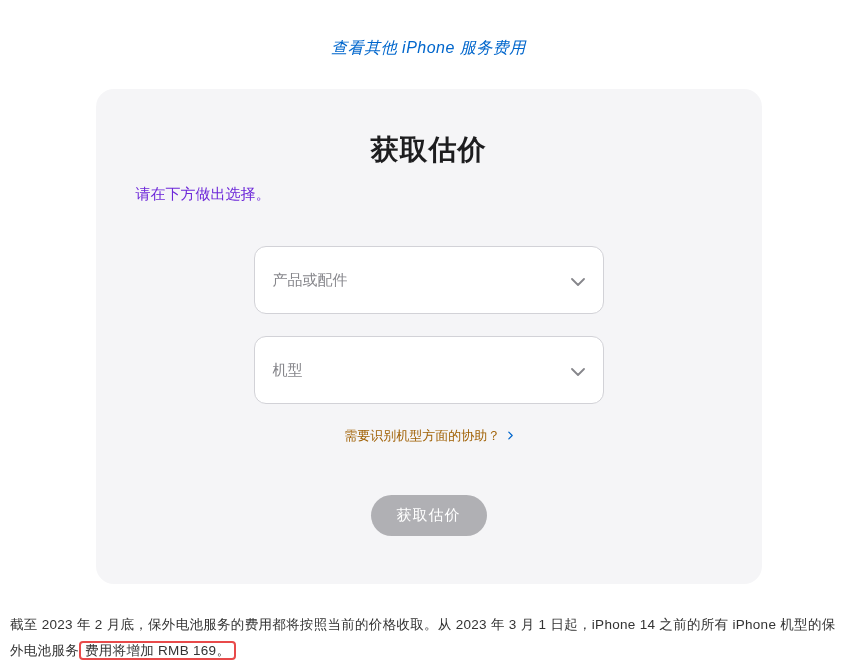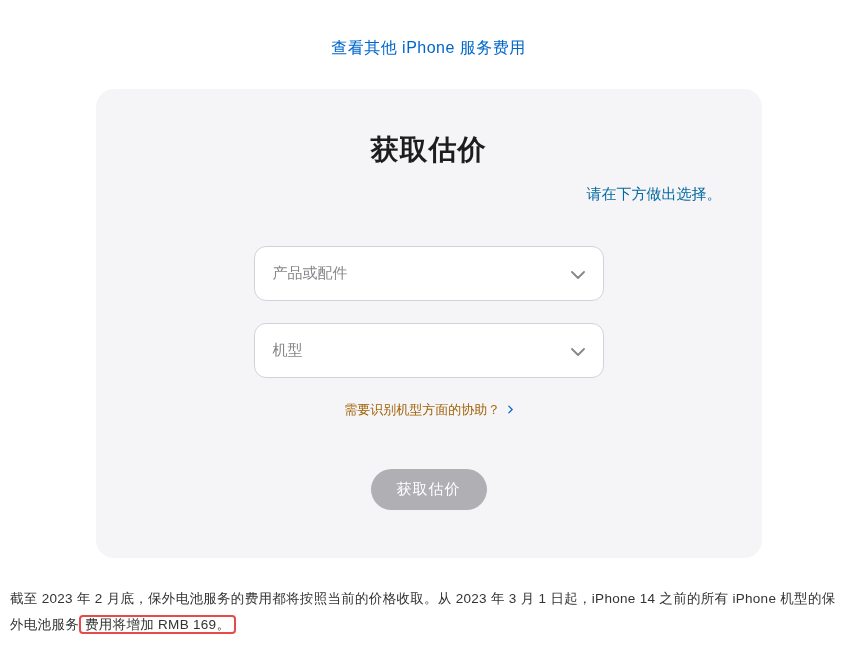--- a/index.html
+++ b/index.html
@@ -20,55 +20,56 @@
       text-align: center;
       padding-top: 38px;
       padding-bottom: 30px;
     }
     
     .top-link a {
       color: #0066cc;
       text-decoration: none;
       font-size: 16px;
       letter-spacing: 0.5px;
+      font-style: italic;
     }
     
     .card {
       background: #f5f5f7;
       border-radius: 18px;
       width: 666px;
       margin: 0 auto;
       padding: 42px 40px 48px;
     }
     
     .card-title {
       font-size: 28px;
       font-weight: 600;
       text-align: center;
       color: #1d1d1f;
       letter-spacing: 1px;
     }
     
     .card-subtitle {
-      text-align: right;
+      text-align: left;
       font-size: 15px;
-      color: #0369a1;
+      color: #6d28d9;
       margin-top: 16px;
       margin-bottom: 42px;
     }
     
     .select-wrapper {
       position: relative;
       width: 350px;
       margin: 0 auto 22px;
     }
     
     .select-field {
       width: 100%;
-      height: 55px;
+      height: 68px;
       background: #ffffff;
       border: 1px solid #d2d2d7;
       border-radius: 12px;
       padding: 0 18px;
       font-size: 15px;
       color: #86868b;
       cursor: pointer;
       display: flex;
       align-items: center;
       justify-content: space-between;

